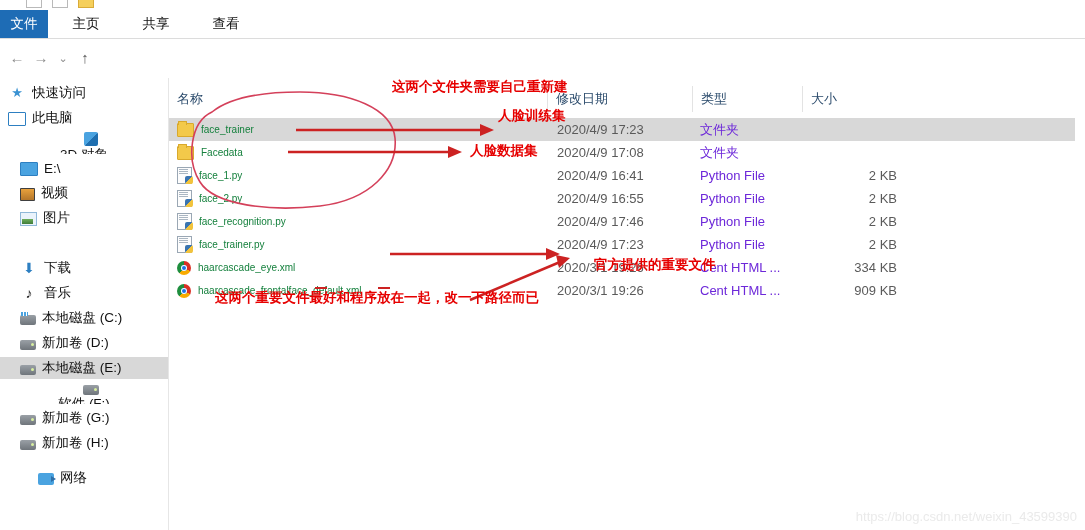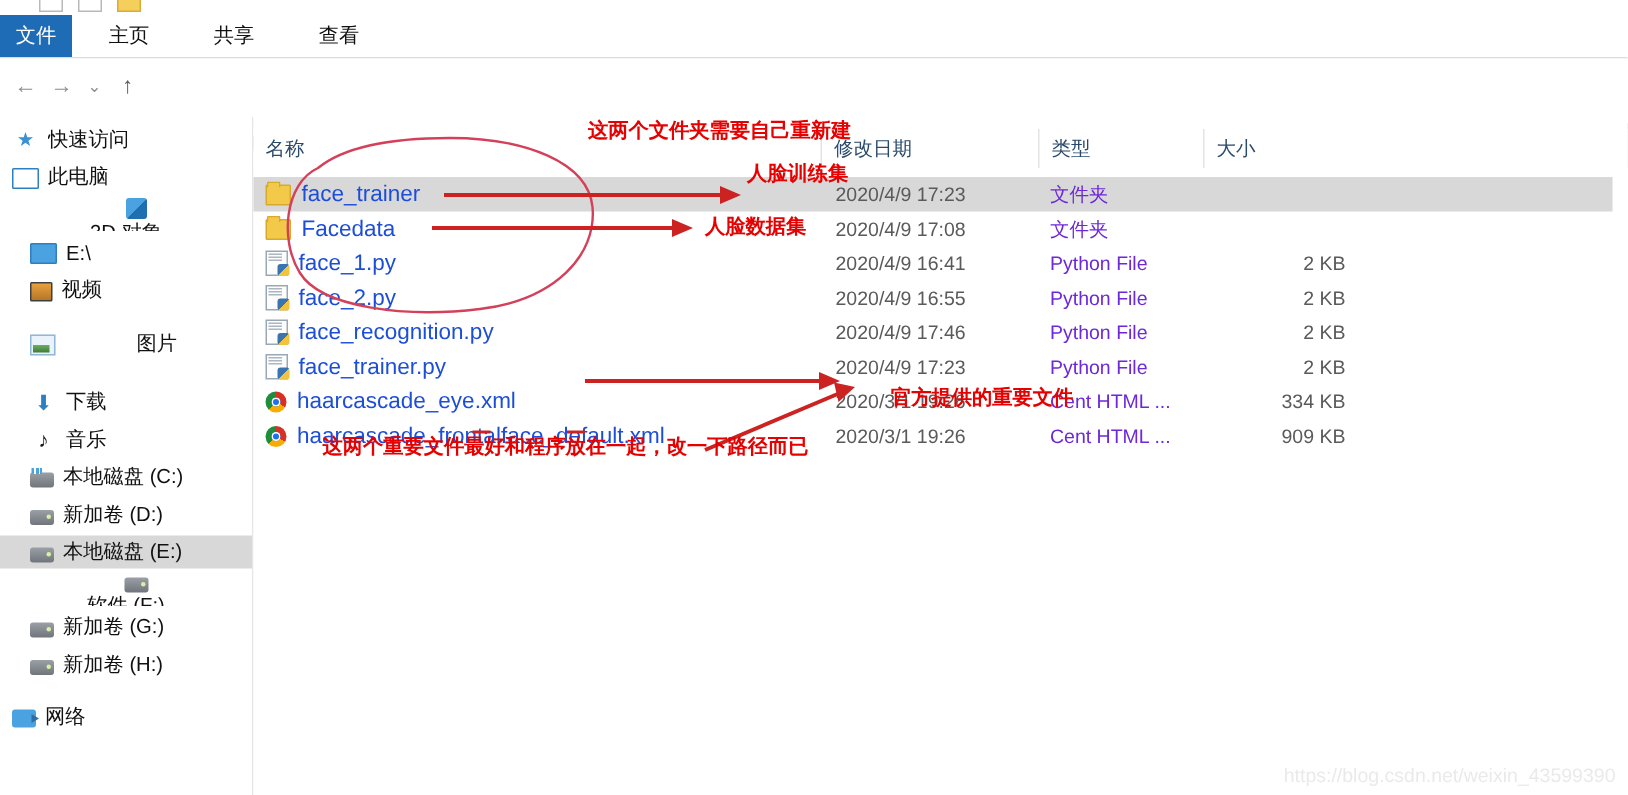--- a/index.html
+++ b/index.html
@@ -97,21 +97,21 @@
 
   
   .content{position:absolute;left:169px;top:78px;width:916px;height:452px;background:#fff;}
   .hdr{position:absolute;left:0;top:8px;width:916px;height:26px;background:#fff;}
   .hdr .hcell{position:absolute;top:0;height:26px;line-height:26px;font-size:13px;color:#2a4a6b;
               padding-left:8px;box-sizing:border-box;}
   .hdr .hcell.div{border-left:1px solid #e3e3e3;}
   .row{position:absolute;left:0;width:906px;height:23px;}
   .row.sel{background:#d8d8d8;}
   .cell-name{position:absolute;left:8px;top:0;height:23px;display:flex;align-items:center;}
-  .fname{font-size:15px;color:#1d4ed8;margin-left:7px;}
+  .fname{font-size:10px;color:#15803d;margin-left:7px;}
   .cell-date{position:absolute;top:0;height:23px;line-height:23px;font-size:13px;color:#5a5a5a;}
   .cell-type{position:absolute;top:0;height:23px;line-height:23px;font-size:13px;color:#6d28d9;}
   .cell-size{position:absolute;top:0;height:23px;line-height:23px;font-size:13px;color:#5a5a5a;text-align:right;}
 
   .ico-folder{width:15px;height:12px;background:#f3c94a;border:1px solid #d9a92c;position:relative;
               border-radius:1px;flex:0 0 auto;}
   .ico-folder:before{content:"";position:absolute;left:0;top:-3px;width:7px;height:3px;background:#f3c94a;
               border:1px solid #d9a92c;border-bottom:none;border-radius:1px 1px 0 0;}
   .ico-py{width:13px;height:15px;background:#fdfdfd;border:1px solid #9aa7b4;position:relative;flex:0 0 auto;}
   .ico-py:before{content:"";position:absolute;left:1px;top:1px;width:9px;height:1px;
@@ -191,21 +191,21 @@
         <span class="sb-label">3D 对象</span>
       </div>
       <div class="sb-item ind1" style="top: 79px;">
         <span class="sb-ico ic-edrive"></span>
         <span class="sb-label">E:\</span>
       </div>
       <div class="sb-item ind1" style="top: 104px;">
         <span class="sb-ico ic-video"></span>
         <span class="sb-label">视频</span>
       </div>
-      <div class="sb-item ind1" style="top: 140px; gap: 48px;">
+      <div class="sb-item ind1" style="top: 129px;">
         <span class="sb-ico ic-pic"></span>
         <span class="sb-label">图片</span>
       </div>
       <div class="sb-item ind1" style="top: 179px;">
         <span class="sb-ico ic-dl">⬇</span>
         <span class="sb-label">下载</span>
       </div>
       <div class="sb-item ind1" style="top: 204px;">
         <span class="sb-ico ic-music">♪</span>
         <span class="sb-label">音乐</span>
@@ -227,21 +227,21 @@
         <span class="sb-label">软件 (F:)</span>
       </div>
       <div class="sb-item ind1" style="top: 329px;">
         <span class="sb-ico ic-drive"></span>
         <span class="sb-label">新加卷 (G:)</span>
       </div>
       <div class="sb-item ind1" style="top: 354px;">
         <span class="sb-ico ic-drive"></span>
         <span class="sb-label">新加卷 (H:)</span>
       </div>
-      <div class="sb-item" style="top: 389px;">
+      <div class="sb-item" style="top: 389px; padding-left: 30px;">
         <span class="sb-ico ic-net"></span>
         <span class="sb-label">网络</span>
       </div>
     </div>
 
   <div class="content">
     <div class="hdr">
       <div class="hcell" style="left:0;width:370px;">名称</div>
       <div class="hcell div" style="left:378px;width:145px;">修改日期</div>
       <div class="hcell div" style="left:523px;width:110px;">类型</div>

